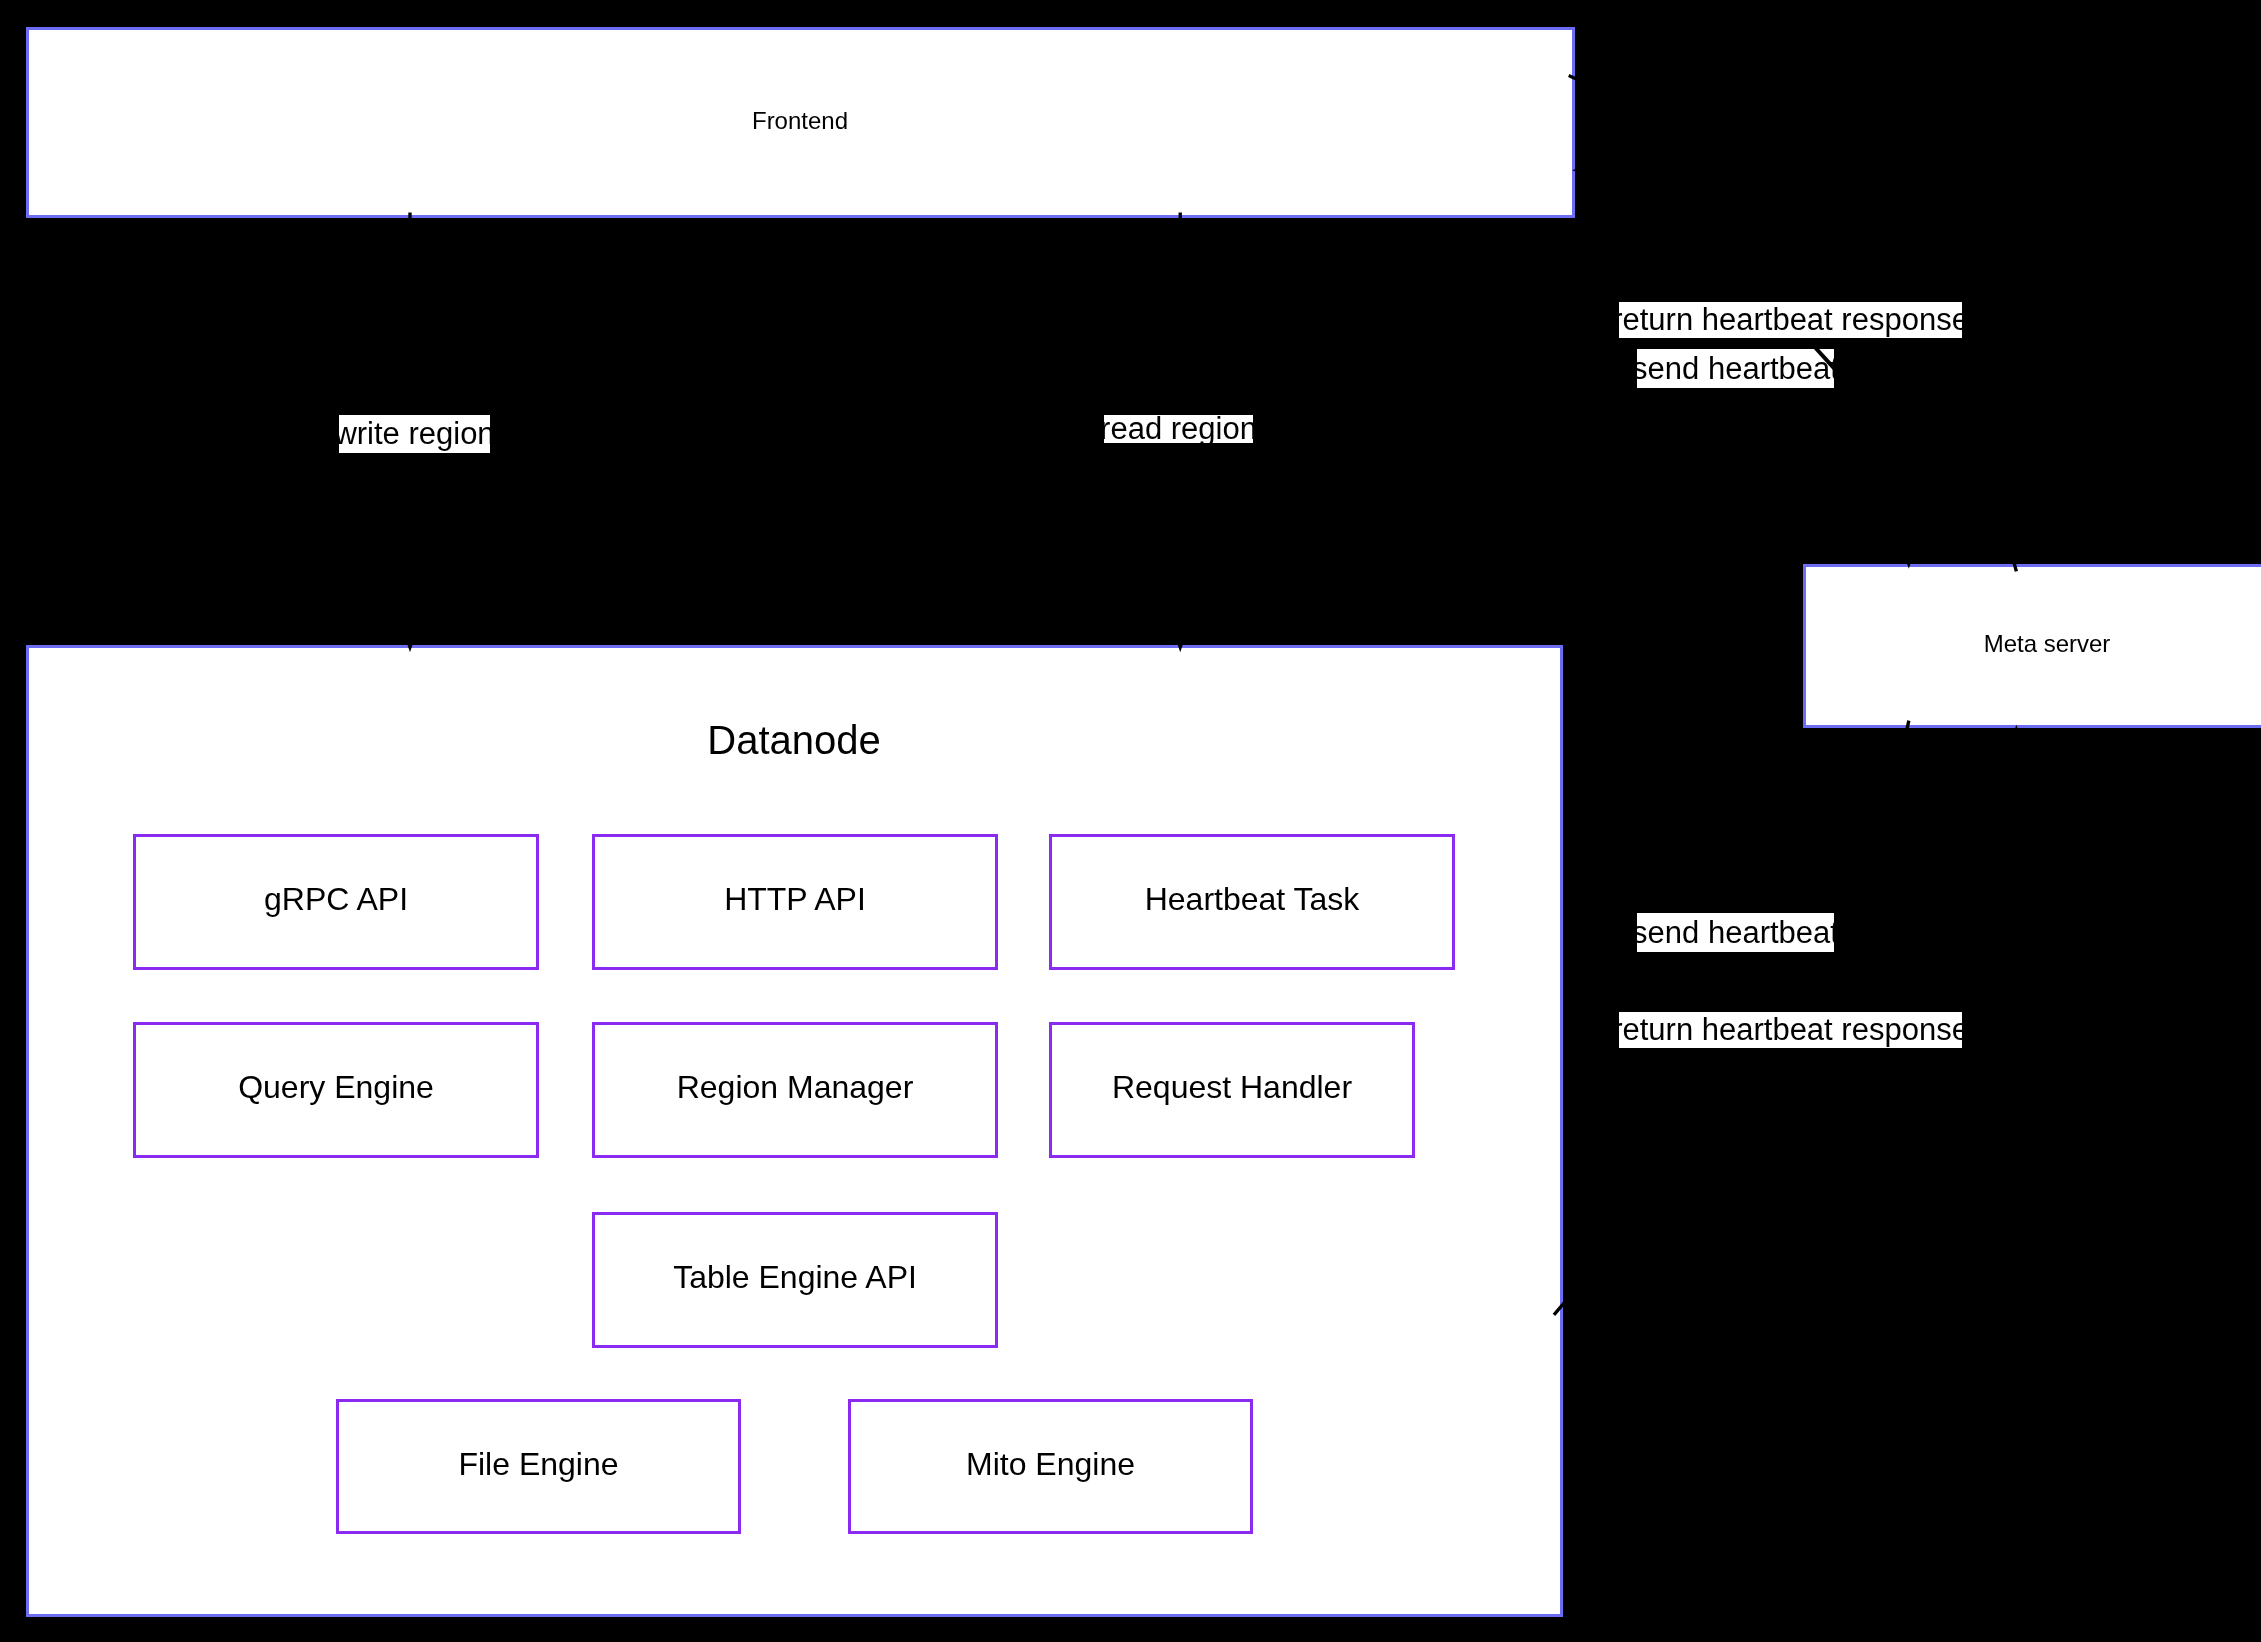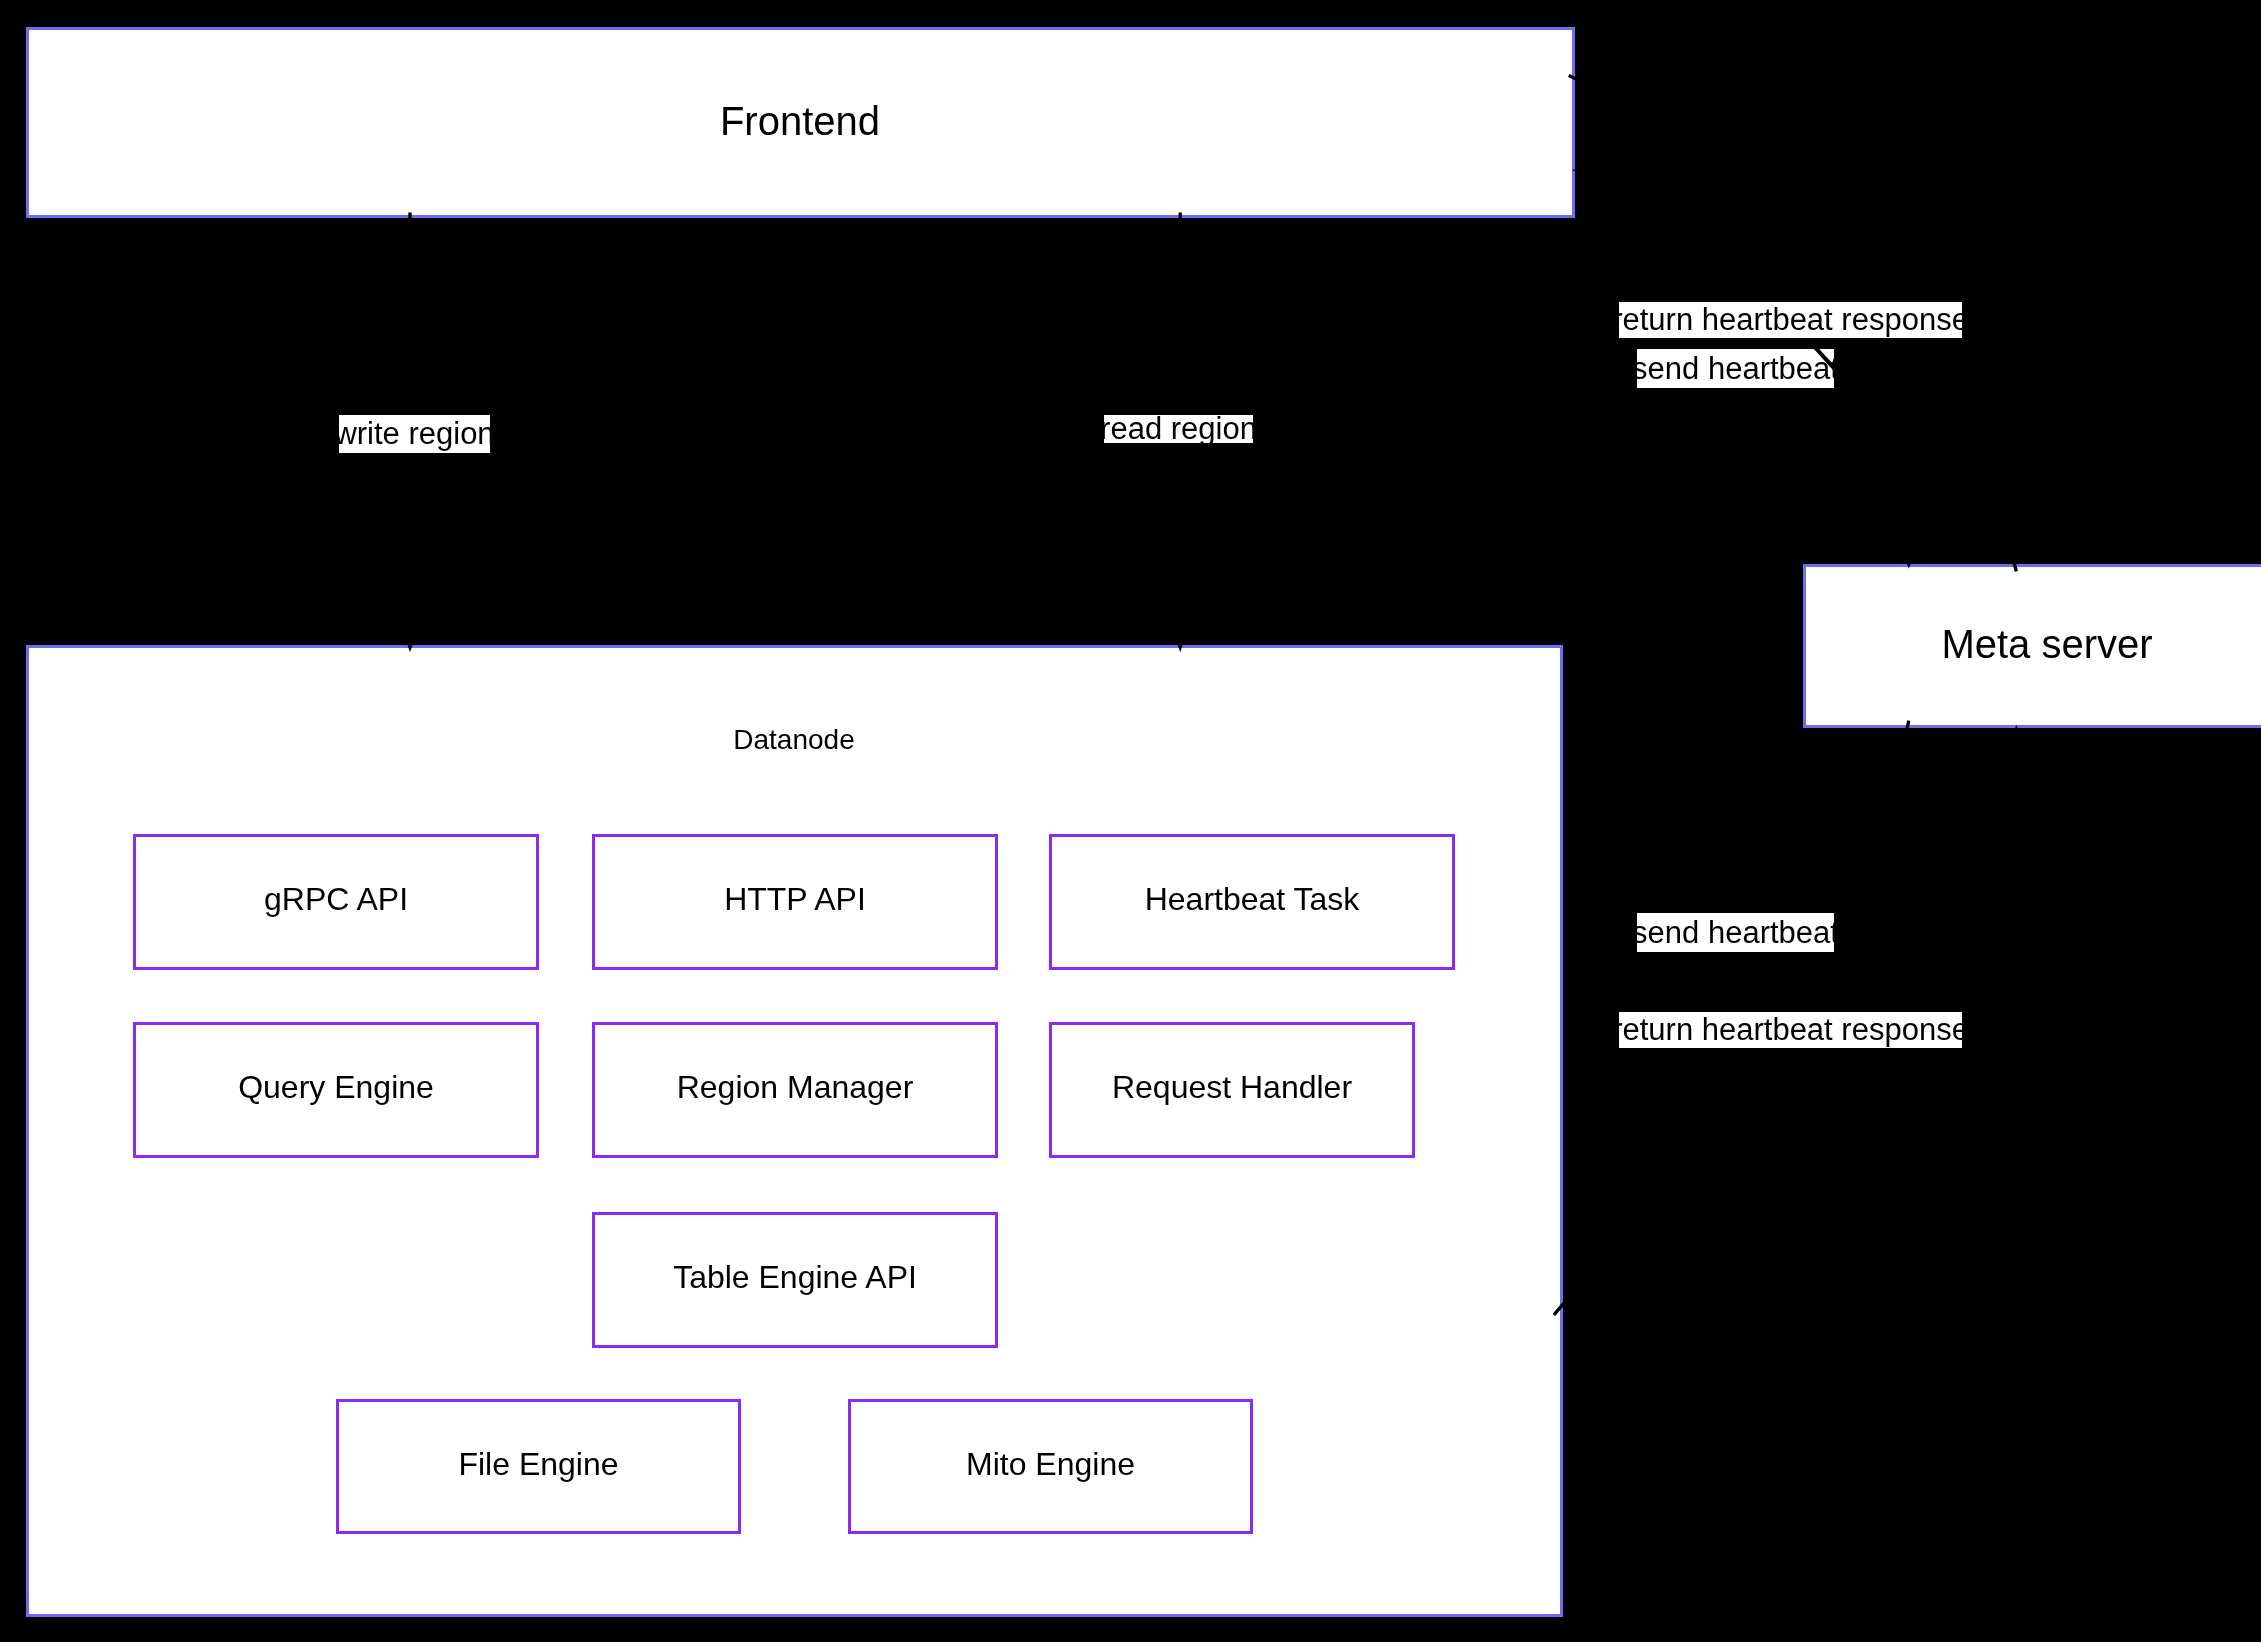--- a/index.html
+++ b/index.html
@@ -22,41 +22,41 @@
   }
   .node{
     position:absolute;
     background:var(--node-fill);
     border:3.4px solid var(--outer-border);
     box-sizing:border-box;
     display:flex;align-items:center;justify-content:center;
     z-index:1;
   }
   .node .node-label{
-    font-size:40px;
+    font-size:24px;
     line-height:38px;
     white-space:nowrap;
     padding-bottom:4px;
   }
   .subnode{
     position:absolute;
     background:var(--node-fill);
     border:3.4px solid var(--inner-border);
     box-sizing:border-box;
     display:flex;align-items:center;justify-content:center;
     z-index:3;
   }
   .subnode .node-label{
     font-size:32px;line-height:38px;white-space:nowrap;padding-bottom:5.4px;
   }
   .container-label{
     position:absolute;
     left:0;right:0;
     text-align:center;
-    font-size:28px;line-height:38px;
+    font-size:40px;line-height:38px;
     z-index:2;
   }
   svg.edge-layer{
     position:absolute;left:0;top:0;
     z-index:5;
     pointer-events:none;
   }
   svg.edge-overlay{
     position:absolute;left:0;top:0;
     z-index:20;

